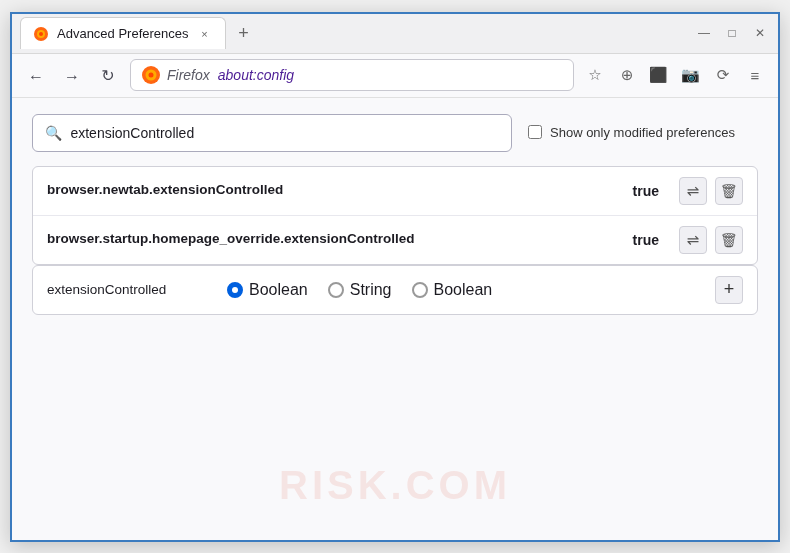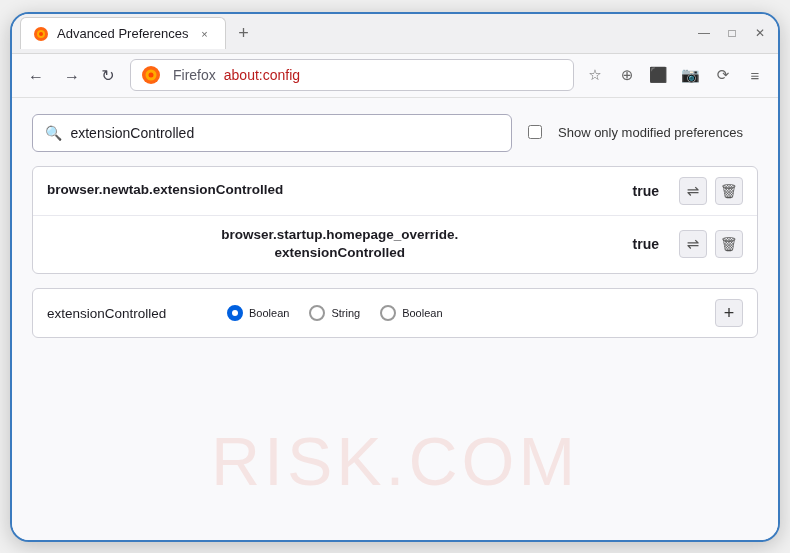--- a/index.html
+++ b/index.html
@@ -12,21 +12,21 @@
       width: 790px;
       height: 553px;
       overflow: hidden;
     }
 
     .browser-window {
       width: 770px;
       height: 530px;
       background: #f9f9fb;
       border: 2px solid #3b7bbf;
-      border-radius: 19px;
+      border-radius: 0;
       display: flex;
       flex-direction: column;
       box-shadow: 0 4px 20px rgba(0,0,0,0.2);
       overflow: hidden;
       position: relative;
     }
 
     
     .title-bar {
       background: #f0f0f2;
@@ -127,39 +127,40 @@
     }
 
     .address-bar {
       flex: 1;
       display: flex;
       align-items: center;
       background: #ffffff;
       border: 1px solid #c8c8d0;
       border-radius: 6px;
       padding: 4px 10px;
-      gap: 12px;
+      gap: 6px;
       height: 32px;
+      font-style: italic;
     }
 
     .address-text {
       font-size: 14px;
       color: #1c1b22;
       display: flex;
       align-items: center;
       gap: 8px;
     }
 
     .site-name {
       font-weight: 500;
       color: #5b5b66;
     }
 
     .address-path {
-      color: #b91c1c;
+      color: #4c1d95;
     }
 
     .nav-icons {
       display: flex;
       align-items: center;
       gap: 6px;
     }
 
     .nav-icon {
       width: 26px;
@@ -178,25 +179,25 @@
       flex: 1;
       background: #f9f9fb;
       padding: 16px 20px;
       overflow-y: auto;
       position: relative;
     }
 
     
     .watermark {
       position: absolute;
-      bottom: 40px;
+      bottom: 32px;
       left: 50%;
       transform: translateX(-50%);
-      font-size: 68px;
-      font-weight: 400;
+      font-size: 40px;
+      font-weight: 700;
       color: rgba(220, 80, 60, 0.12);
       letter-spacing: 4px;
       white-space: nowrap;
       pointer-events: none;
       user-select: none;
       z-index: 0;
     }
 
     
     .search-row {
@@ -230,39 +231,38 @@
       outline: none;
       font-size: 14px;
       color: #1c1b22;
       background: transparent;
       flex: 1;
     }
 
     .checkbox-label {
       display: flex;
       align-items: flex-start;
-      gap: 16px;
+      gap: 8px;
       font-size: 13px;
       color: #333;
       cursor: pointer;
       white-space: nowrap;
     }
 
     .checkbox-label input {
       width: 14px;
       height: 14px;
     }
 
     
     .prefs-table {
       background: #ffffff;
       border: 1px solid #d0d0d8;
       border-radius: 6px;
       overflow: hidden;
-      margin-bottom: 14px;
       position: relative;
       z-index: 1;
     }
 
     .pref-row {
       display: flex;
       align-items: center;
       padding: 10px 14px;
       border-bottom: 1px solid #e8e8ee;
       min-height: 44px;
@@ -275,22 +275,20 @@
     .pref-name {
       font-size: 13.5px;
       font-weight: 700;
       color: #1c1b22;
       flex: 1;
       line-height: 1.4;
     }
 
     .pref-name.two-line {
       display: flex;
-      flex-direction: column;
-      text-align: center;
     }
 
     .pref-value {
       font-size: 14px;
       font-weight: 700;
       color: #1c1b22;
       margin-right: 20px;
     }
 
     .pref-actions {
@@ -337,21 +335,21 @@
       display: flex;
       align-items: center;
       gap: 20px;
       flex: 1;
     }
 
     .radio-option {
       display: flex;
       align-items: center;
       gap: 6px;
-      font-size: 11px;
+      font-size: 16px;
       color: #1c1b22;
       cursor: pointer;
     }
 
     .radio-circle {
       width: 16px;
       height: 16px;
       border-radius: 50%;
       border: 2px solid #0060df;
       display: flex;

